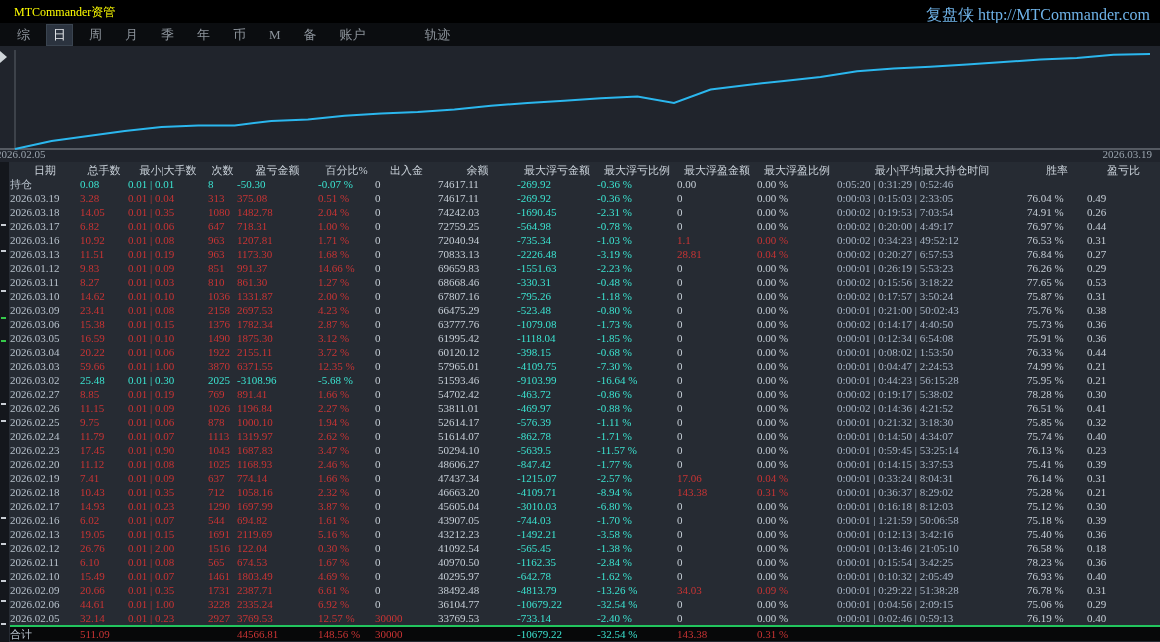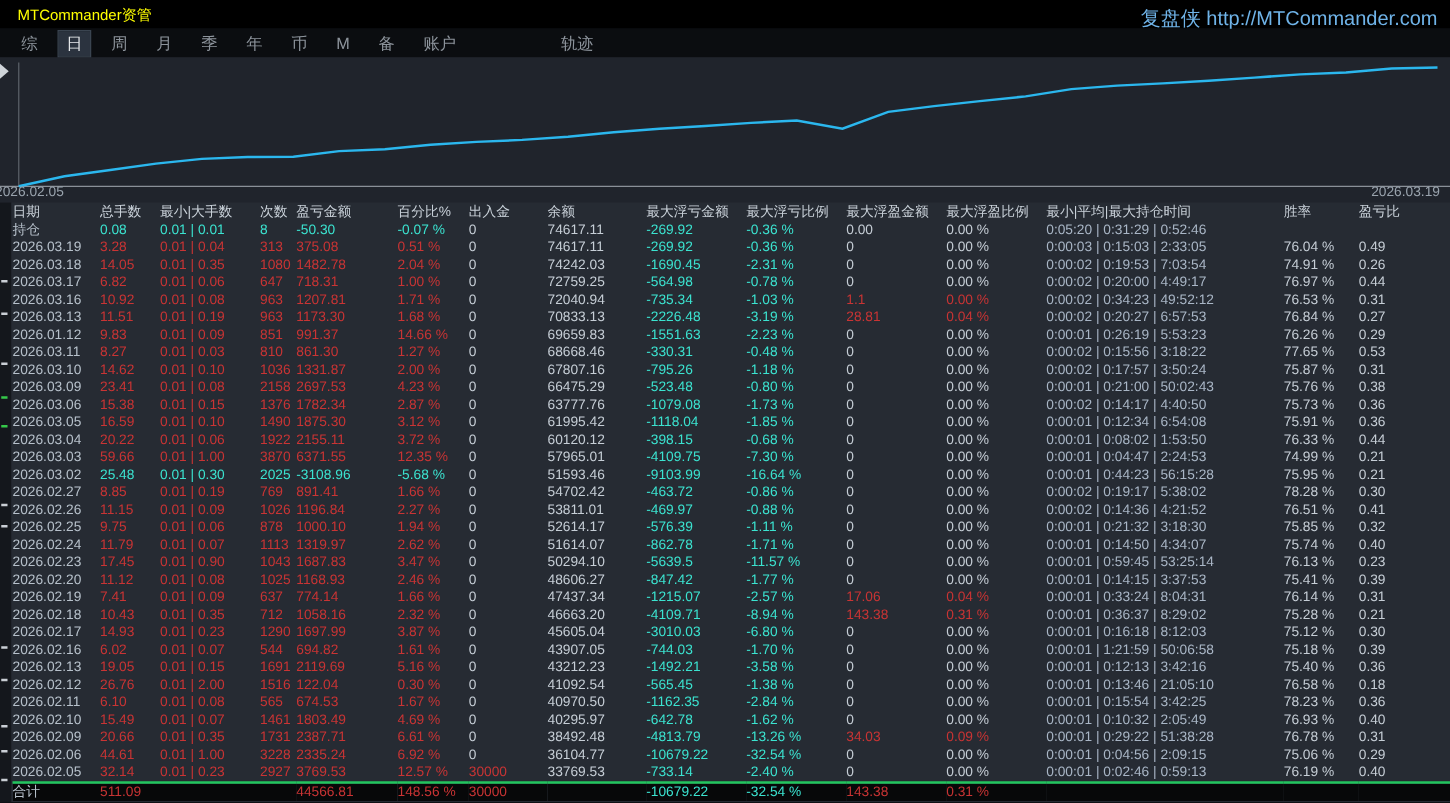--- a/index.html
+++ b/index.html
@@ -1,44 +1,44 @@
 <!DOCTYPE html>
 <html><head>
 <meta charset="utf-8">
 <style>
   html,body{margin:0;padding:0;background:#000;}
   #app{position:relative;width:1160px;height:642px;background:#262b33;overflow:hidden;
-       font-family:Liberation Sans, sans-serif;}
+       font-family:Liberation Serif, serif;}
   
   #titlebar{position:absolute;left:0;top:0;width:1160px;height:23px;background:#000;}
   #title{position:absolute;left:14px;top:4px;font-size:12px;color:#ffff00;}
   #brand{position:absolute;right:10px;top:5px;font-size:16px;color:#6fb3e8;}
   
   #menubar{position:absolute;left:0;top:23px;width:1160px;height:23px;background:#0b0d10;
            display:flex;align-items:center;}
   .mi{color:#8d949c;font-size:13px;padding:1px 6px;margin-left:11px;cursor:default;}
   .mi.sel{background:#2b333f;color:#e6e9ec;outline:1px solid #3a4450;}
-  .mi.gap{margin-left:72px;}
+  .mi.gap{margin-left:47px;}
   
   #chart{position:absolute;left:0;top:46px;width:1160px;height:116px;background:#20242c;}
   #chart svg{position:absolute;left:0;top:0;}
   #lblStart{position:absolute;left:-4px;top:102px;font-size:11px;color:#99a3ad;}
   #lblEnd{position:absolute;right:8px;top:102px;font-size:11px;color:#99a3ad;}
   #playmark{position:absolute;left:0;top:5px;width:0;height:0;
             border-top:6px solid transparent;border-bottom:6px solid transparent;
             border-left:7px solid #cfd4d9;}
   
   #strip{position:absolute;left:0;top:162px;width:9px;height:480px;background:#14171c;}
   .tick{position:absolute;left:1px;width:5px;height:2px;background:#c9ced4;}
   .tick.green{background:#35c94a;}
   
   #tbl{position:absolute;left:10px;top:162px;width:1150px;border-collapse:collapse;table-layout:fixed;}
   #tbl td,#tbl th{padding:0;font-size:11px;font-weight:normal;text-align:left;height:14px;line-height:14px;
                   white-space:nowrap;overflow:hidden;}
-  #tbl th{color:#c9d1d9;height:15px;}
+  #tbl th{color:#c9d1d9;height:15px;text-align:center;}
   #tbl col:nth-child(1){width:70px;}  #tbl col:nth-child(2){width:48px;}
   #tbl col:nth-child(3){width:80px;}  #tbl col:nth-child(4){width:29px;}
   #tbl col:nth-child(5){width:81px;}  #tbl col:nth-child(6){width:57px;}
   #tbl col:nth-child(7){width:63px;}  #tbl col:nth-child(8){width:79px;}
   #tbl col:nth-child(9){width:80px;}  #tbl col:nth-child(10){width:80px;}
   #tbl col:nth-child(11){width:80px;} #tbl col:nth-child(12){width:80px;}
   #tbl col:nth-child(13){width:190px;}#tbl col:nth-child(14){width:60px;}
   #tbl col:nth-child(15){width:73px;}
   .c-date{color:#b7c1cb;} .c-red{color:#c93434;} .c-cyan{color:#3be3d0;}
   .c-gray{color:#c6ced6;} .c-bal{color:#c6ced6;} .c-time{color:#a9b6c6;margin-left:24px;}

